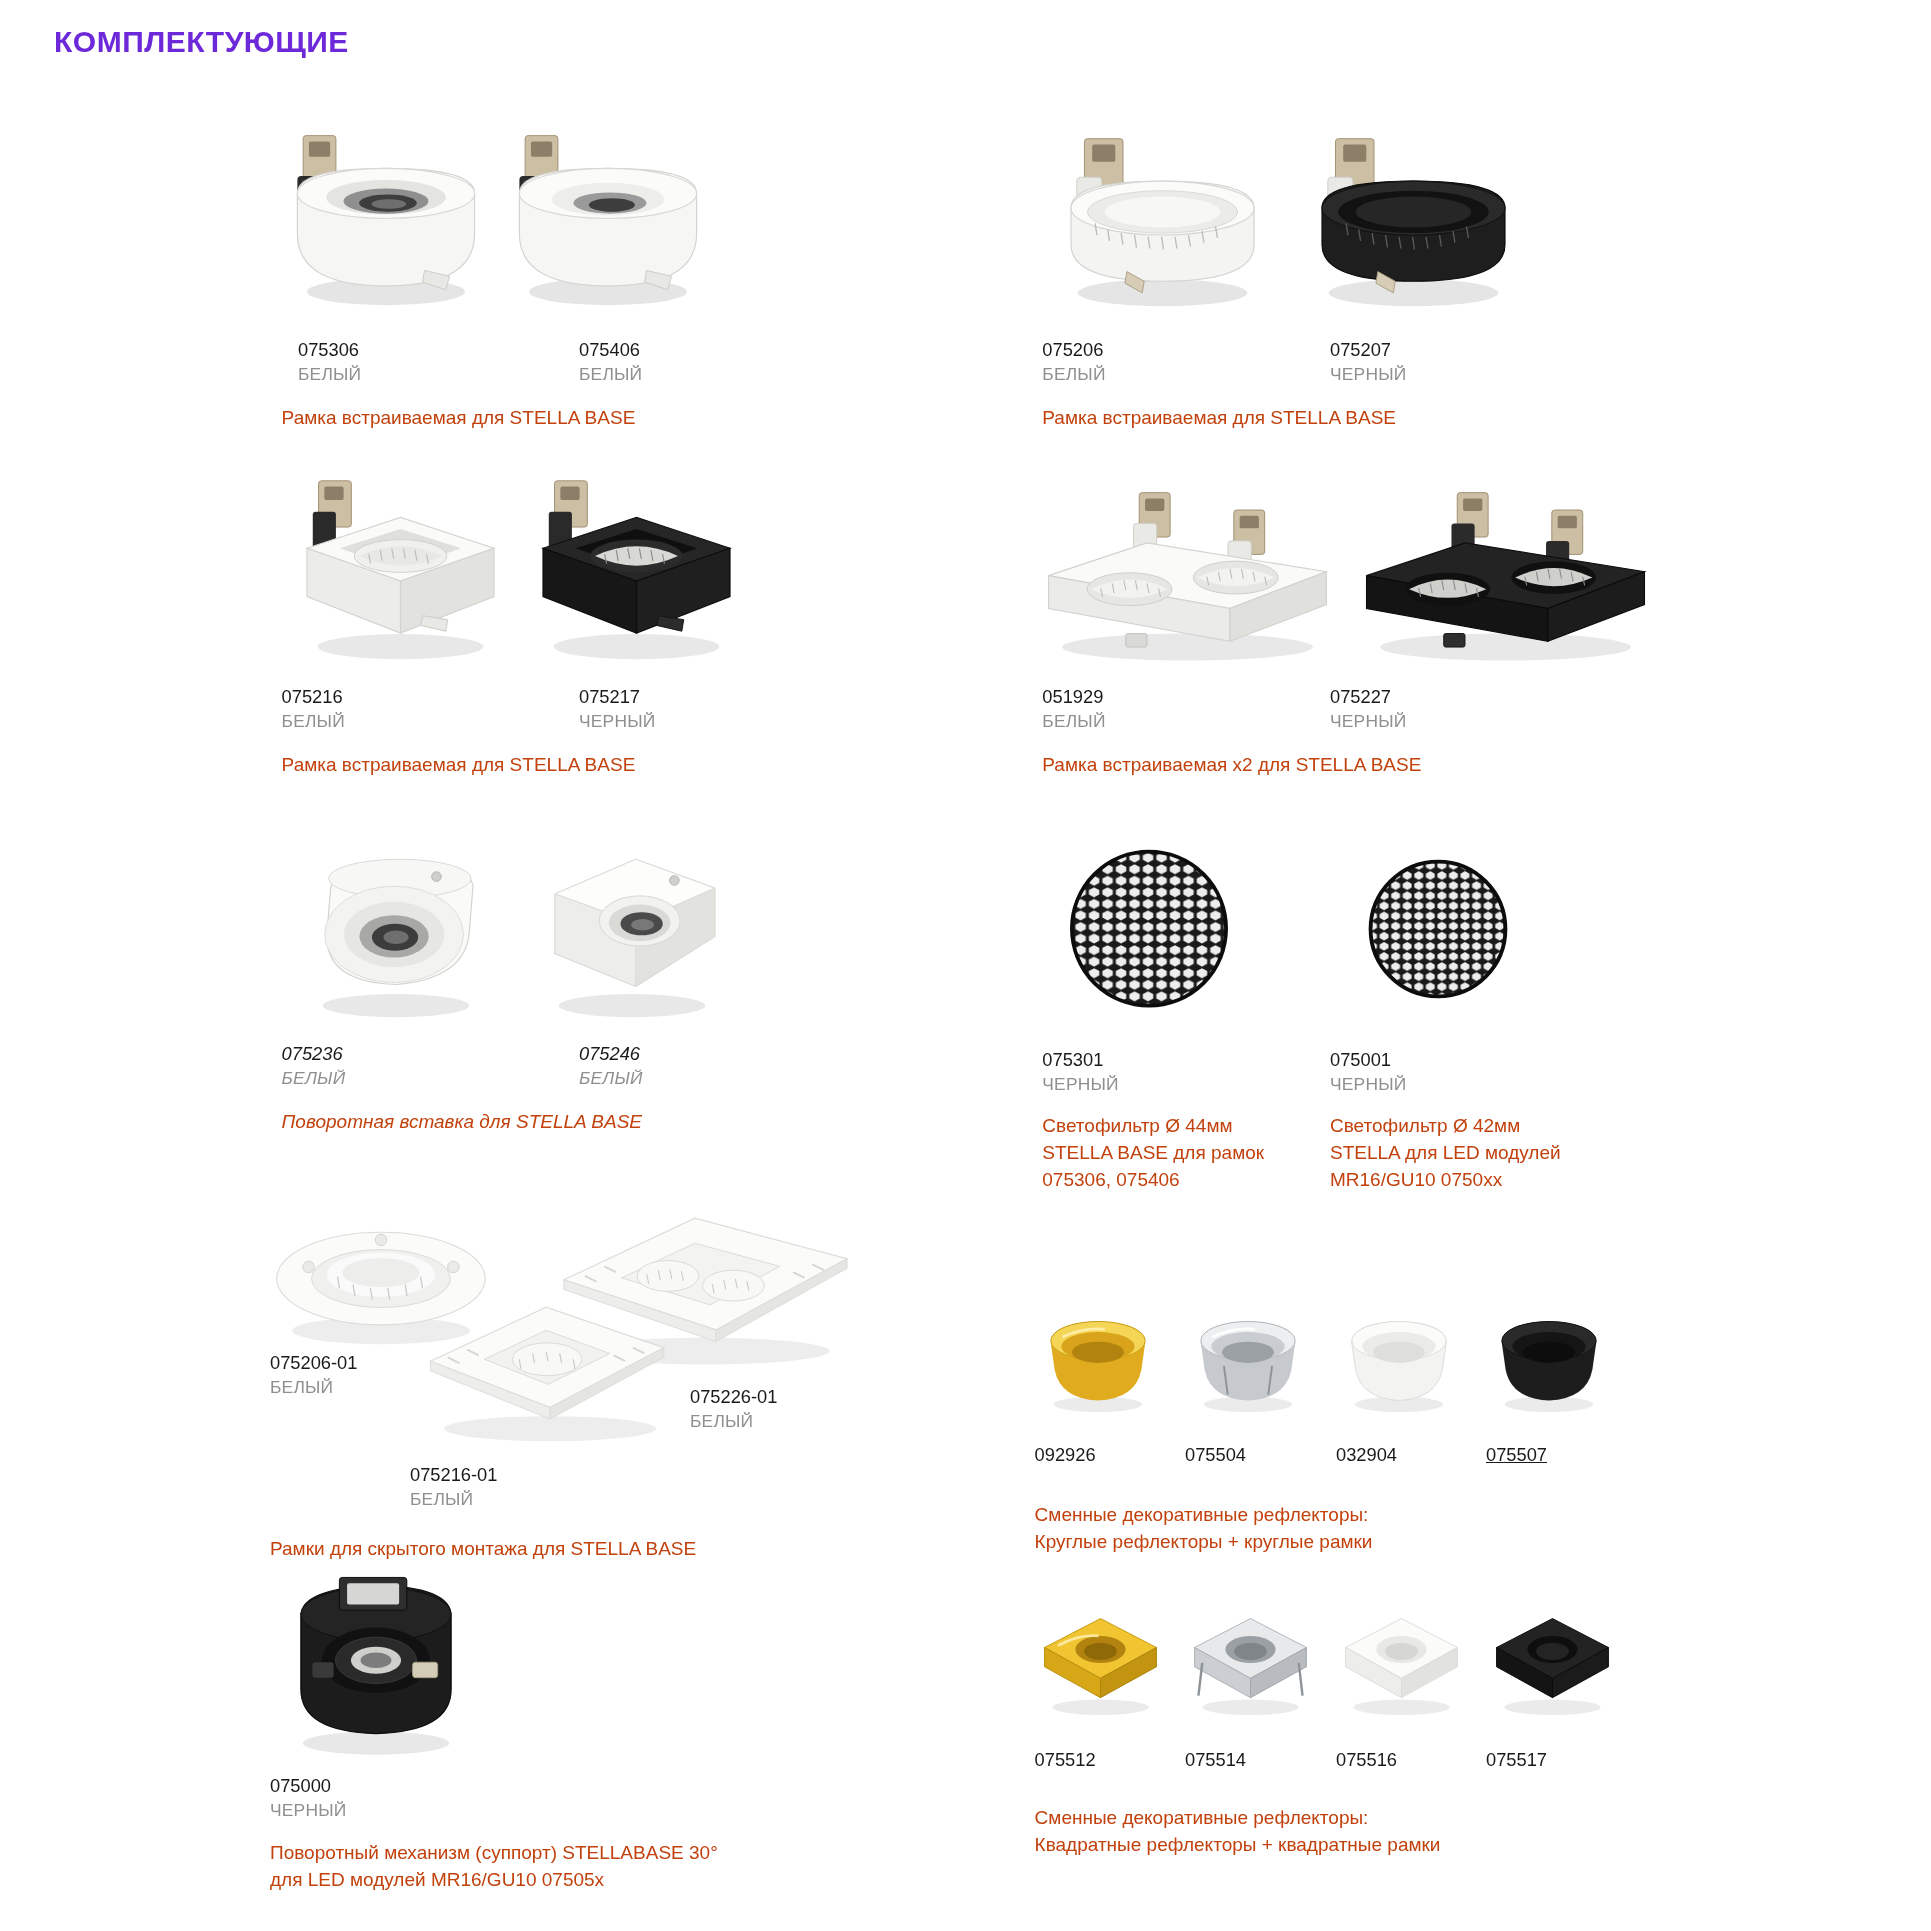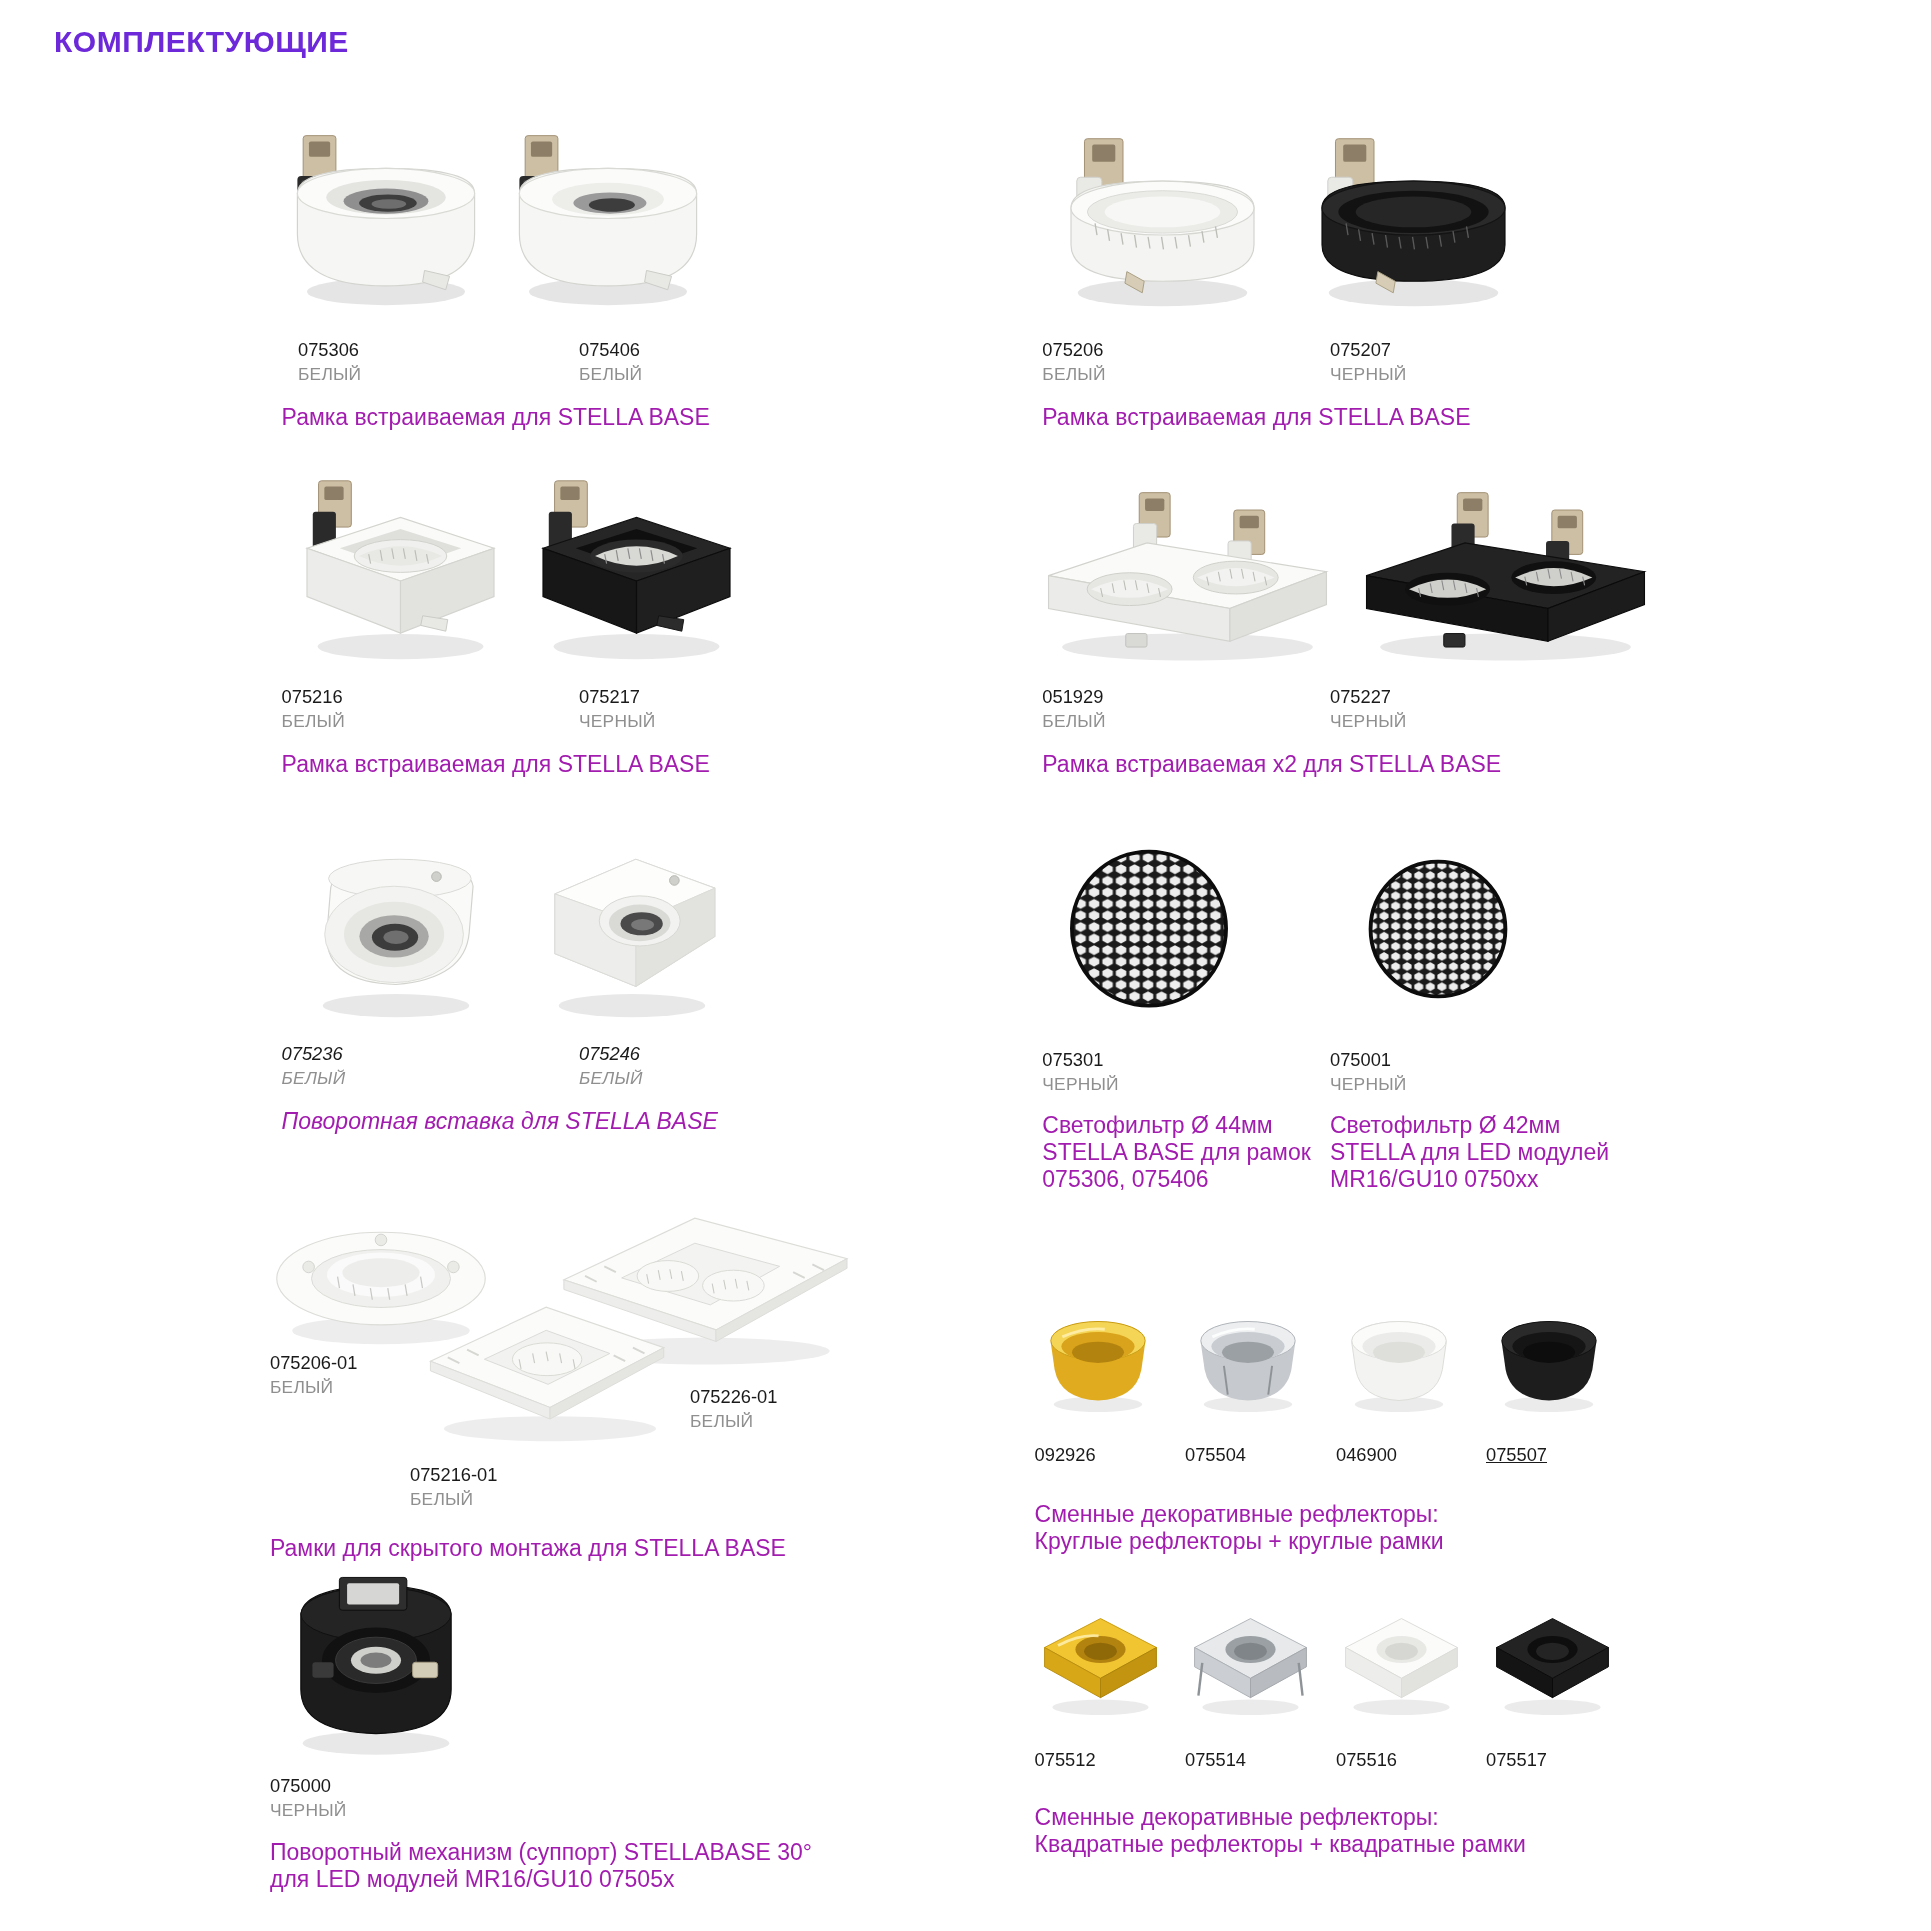--- a/index.html
+++ b/index.html
@@ -30,23 +30,23 @@
     font-weight: bold;
     letter-spacing: 0.5px;
     color: #6d28d9;
   }
 
   
   .block {
     position: absolute;
   }
   .caption {
-    font-size: 23px;
+    font-size: 19px;
     line-height: 27px;
-    color: #a21caf;
+    color: #c2410c;
     white-space: pre-line;
   }
   .code {
     font-size: 18.3px;
     color: #1a1a1a;
     line-height: 24px;
   }
   .color {
     font-size: 17.4px;
     color: #8f8f8f;
@@ -583,21 +583,21 @@
     <svg width="126" height="106" style="position:absolute; left:463px; top:0;" viewBox="0 0 130 110">
       <ellipse cx="65" cy="100" rx="46" ry="8" fill="#000" opacity="0.08"></ellipse>
       <path d="M16 36 Q16 16 65 14 Q114 16 114 36 L110 64 Q104 94 65 96 Q26 94 20 64 Z" fill="#1d1d1d"></path>
       <ellipse cx="65" cy="34" rx="49" ry="20" fill="#2a2a2a" stroke="#101010"></ellipse>
       <ellipse cx="65" cy="40" rx="38" ry="15" fill="#151515"></ellipse>
       <ellipse cx="65" cy="46" rx="27" ry="11" fill="#0d0d0d"></ellipse>
     </svg>
 
     <div class="code" style="position:absolute; left:11.6px; top:135px;">092926</div>
     <div class="code" style="position:absolute; left:162px; top:135px;">075504</div>
-    <div class="code" style="position:absolute; left:313px; top:135px;">046900</div>
+    <div class="code" style="position:absolute; left:313px; top:135px;">032904</div>
     <div class="code" style="position:absolute; left:463px; top:135px;text-decoration:underline;">075507</div>
 
     <div class="caption" style="position:absolute; left:11.6px; top:193px; width:599px;">Сменные декоративные рефлекторы:
 Круглые рефлекторы + круглые рамки</div>
   </div>
 
   <div class="block" style="left:1023px; top:1603px; width:618px; height:270px;">
 
     <svg width="135" height="116" style="position:absolute; left:9.7px; top:0;" viewBox="0 0 140 120">
       <ellipse cx="70" cy="108" rx="50" ry="8" fill="#000" opacity="0.08"></ellipse>

